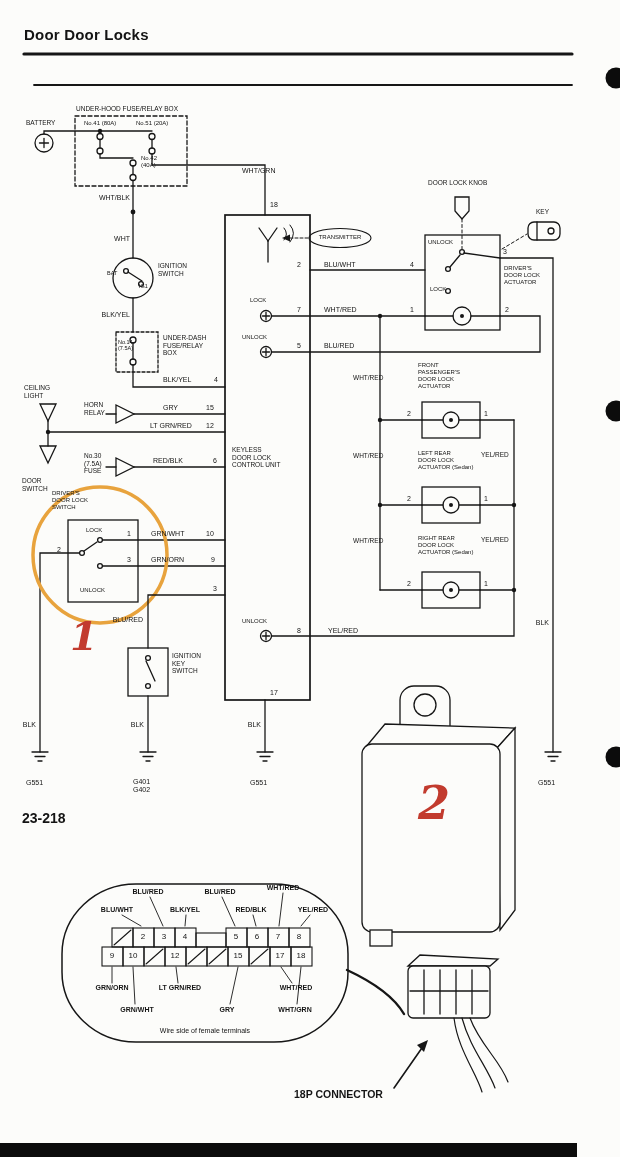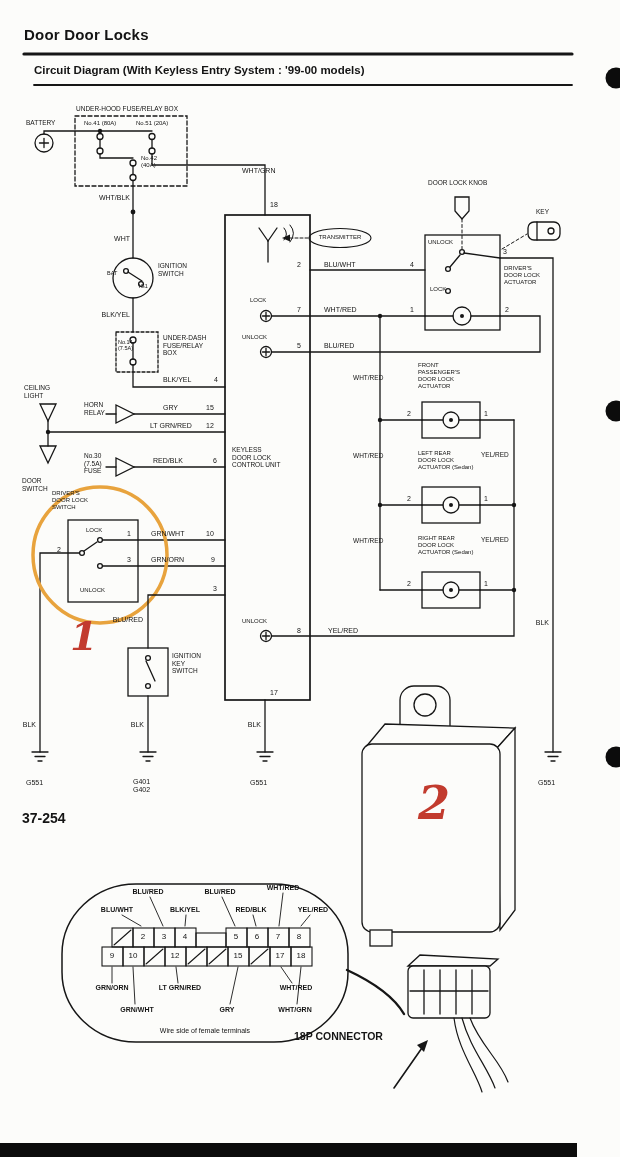--- a/index.html
+++ b/index.html
@@ -277,21 +277,20 @@
     <line x1="410" y1="991" x2="488" y2="991"></line>
     <path d="M470,1018 C480,1045 500,1060 508,1082" stroke-width="1.2"></path>
     <path d="M462,1018 C470,1048 488,1068 495,1088" stroke-width="1.2"></path>
     <path d="M454,1018 C458,1050 476,1072 482,1092" stroke-width="1.2"></path>
     <line x1="394" y1="1088" x2="424" y2="1045" stroke-width="1.6"></line>
     <polygon points="428,1040 417,1045 424,1052" fill="#161616" stroke="none"></polygon>
   </g>
 </svg>
 
 <div class="title" style="left:24px;top:26px">Door Door Locks</div>
-<div class="subtitle" style="left:34px;top:64px">Circuit Diagram (With Keyless Entry System : '99-00 models)</div>
 
 <div class="t s65" style="left:26px;top:119px">BATTERY</div>
 <div class="t s65" style="left:76px;top:105px">UNDER-HOOD FUSE/RELAY BOX</div>
 <div class="t s6" style="left:84px;top:120px">No.41 (80A)</div>
 <div class="t s6" style="left:136px;top:120px">No.51 (20A)</div>
 <div class="t s6" style="left:141px;top:155px">No.42
 (40A)</div>
 <div class="t" style="left:242px;top:167px">WHT/GRN</div>
 <div class="t r" style="left:130px;top:194px">WHT/BLK</div>
 <div class="t r" style="left:130px;top:235px">WHT</div>
@@ -396,21 +395,21 @@
 <div class="t s65" style="left:353px;top:537px">WHT/RED</div>
 <div class="t s65" style="left:481px;top:536px">YEL/RED</div>
 
 <div class="t s6" style="left:242px;top:618px">UNLOCK</div>
 <div class="t" style="left:297px;top:627px">8</div>
 <div class="t" style="left:328px;top:627px">YEL/RED</div>
 <div class="t r" style="left:549px;top:619px">BLK</div>
 <div class="t" style="left:270px;top:689px">17</div>
 <div class="t" style="left:538px;top:779px">G551</div>
 
-<div class="pageno" style="left:22px;top:810px">37-254</div>
+<div class="pageno" style="left:22px;top:810px">23-218</div>
 <div class="callout co2" style="left:418px;top:776px">2</div>
 
 <div class="t conn c" style="left:148px;top:888px">BLU/RED</div>
 <div class="t conn c" style="left:220px;top:888px">BLU/RED</div>
 <div class="t conn c" style="left:283px;top:884px">WHT/RED</div>
 <div class="t conn c" style="left:117px;top:906px">BLU/WHT</div>
 <div class="t conn c" style="left:185px;top:906px">BLK/YEL</div>
 <div class="t conn c" style="left:251px;top:906px">RED/BLK</div>
 <div class="t conn c" style="left:313px;top:906px">YEL/RED</div>
 <div class="t conn c" style="left:112px;top:984px">GRN/ORN</div>
@@ -428,15 +427,15 @@
 <div class="t s8 c" style="left:257px;top:932px">6</div>
 <div class="t s8 c" style="left:278px;top:932px">7</div>
 <div class="t s8 c" style="left:299px;top:932px">8</div>
 <div class="t s8 c" style="left:112px;top:951px">9</div>
 <div class="t s8 c" style="left:133px;top:951px">10</div>
 <div class="t s8 c" style="left:175px;top:951px">12</div>
 <div class="t s8 c" style="left:238px;top:951px">15</div>
 <div class="t s8 c" style="left:280px;top:951px">17</div>
 <div class="t s8 c" style="left:301px;top:951px">18</div>
 
-<div class="cutitle" style="left:294px;top:1030px">18P CONNECTOR</div>
+<div class="cutitle" style="left:294px;top:1088px">18P CONNECTOR</div>
 
 </div>
 
 </body></html>

